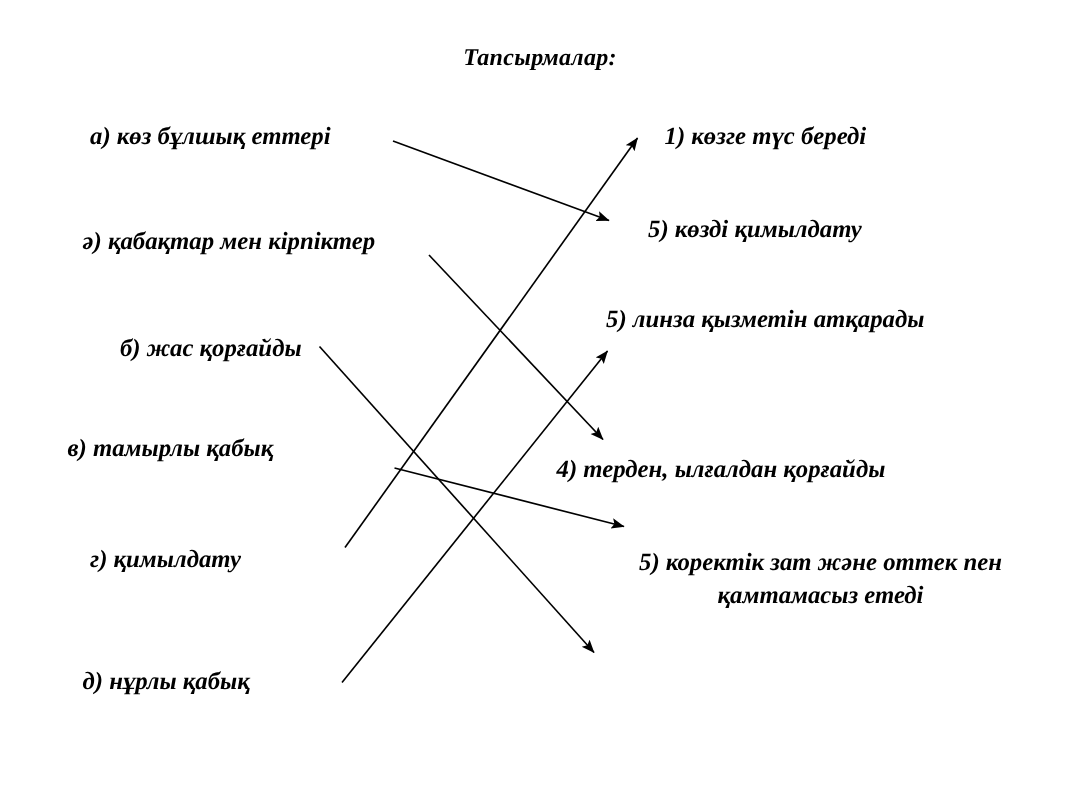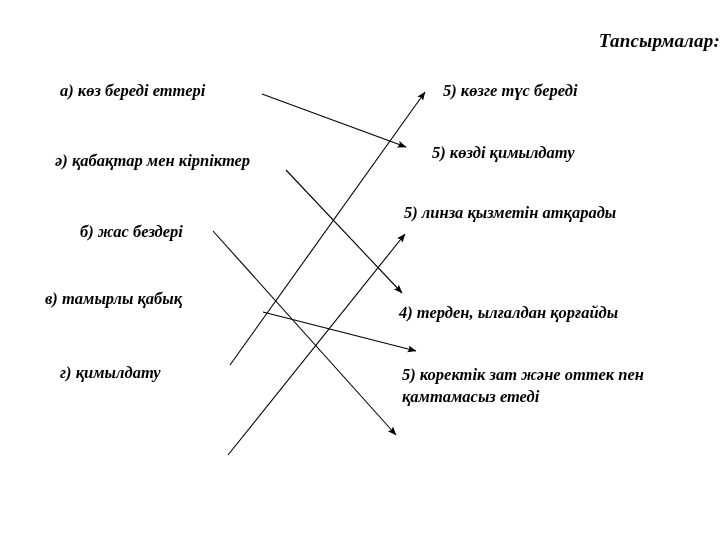--- a/index.html
+++ b/index.html
@@ -13,73 +13,74 @@
     height: 540px;
     background: #ffffff;
     overflow: hidden;
     font-family: "Liberation Serif", "DejaVu Serif", serif;
   }
   #title {
     position: absolute;
     left: 0;
     top: 30px;
     width: 720px;
-    text-align: right;
-    font-size: 19px;
+    text-align: center;
+    font-size: 16px;
     font-weight: bold;
     font-style: italic;
     color: #000000;
     letter-spacing: 0.2px;
   }
   .item {
     position: absolute;
     font-size: 16.5px;
     font-weight: bold;
     font-style: italic;
     color: #000000;
     white-space: nowrap;
     line-height: 1.35;
   }
-  .item.wrap { white-space: normal; }
+  .item.wrap { white-space: normal; text-align: center; }
   
   #left-a  { left: 60px;  top: 80px;  }
   #left-e  { left: 55px;  top: 150px; }
   #left-b  { left: 80px;  top: 221px; }
   #left-v  { left: 45px;  top: 288px; }
   #left-g  { left: 60px;  top: 362px; }
   #left-d  { left: 55px;  top: 443px; }
   
   #right-1 { left: 443px; top: 80px;  }
   #right-2 { left: 432px; top: 142px; }
   #right-3 { left: 404px; top: 202px; }
-  #right-4 { left: 371px; top: 302px; margin-left: 28px; }
+  #right-4 { left: 371px; top: 302px; }
   #right-5 { left: 402px; top: 364px; width: 290px; }
   #right-6 { left: 400px; top: 452px; }
   #links {
     position: absolute;
     left: 0; top: 0;
     width: 720px;
     height: 540px;
     pointer-events: none;
   }
 </style>
 </head>
 <body>
 
 <div id="page">
 
   <div id="title">Тапсырмалар:</div>
 
-  <div class="item" id="left-a">а) көз береді еттері</div>
+  <div class="item" id="left-a">а) көз бұлшық еттері</div>
   <div class="item" id="left-e">ә) қабақтар мен кірпіктер</div>
-  <div class="item" id="left-b">б) жас бездері</div>
+  <div class="item" id="left-b">б) жас қорғайды</div>
   <div class="item" id="left-v">в) тамырлы қабық</div>
   <div class="item" id="left-g">г) қимылдату</div>
+  <div class="item" id="left-d">д) нұрлы қабық</div>
 
-  <div class="item" id="right-1">5) көзге түс береді</div>
+  <div class="item" id="right-1">1) көзге түс береді</div>
   <div class="item" id="right-2">5) көзді қимылдату</div>
   <div class="item" id="right-3">5) линза қызметін атқарады</div>
   <div class="item" id="right-4">4) терден, ылғалдан қорғайды</div>
   <div class="item wrap" id="right-5">5) коректік зат және оттек пен қамтамасыз етеді</div>
 
   <svg id="links" viewBox="0 0 720 540">
     <defs>
       <marker id="ah" markerWidth="9" markerHeight="9" refX="7.6" refY="3.2" orient="auto" markerUnits="strokeWidth">
         <path d="M0,0 L8,3.2 L0,6.4 L1.6,3.2 z" fill="#000000"></path>
       </marker>

